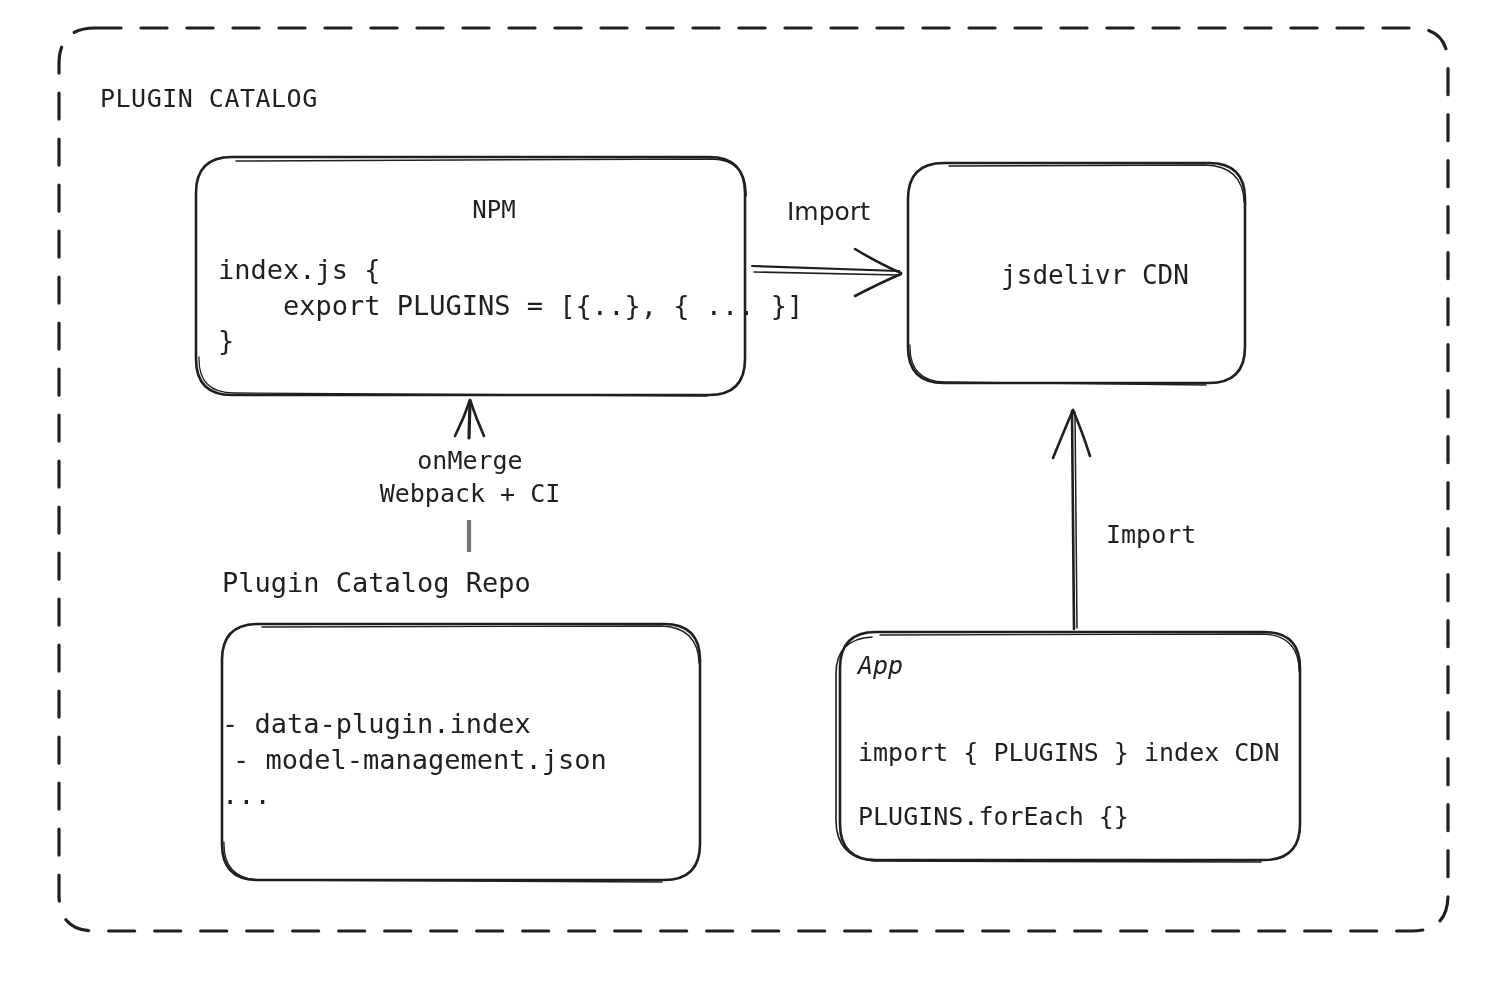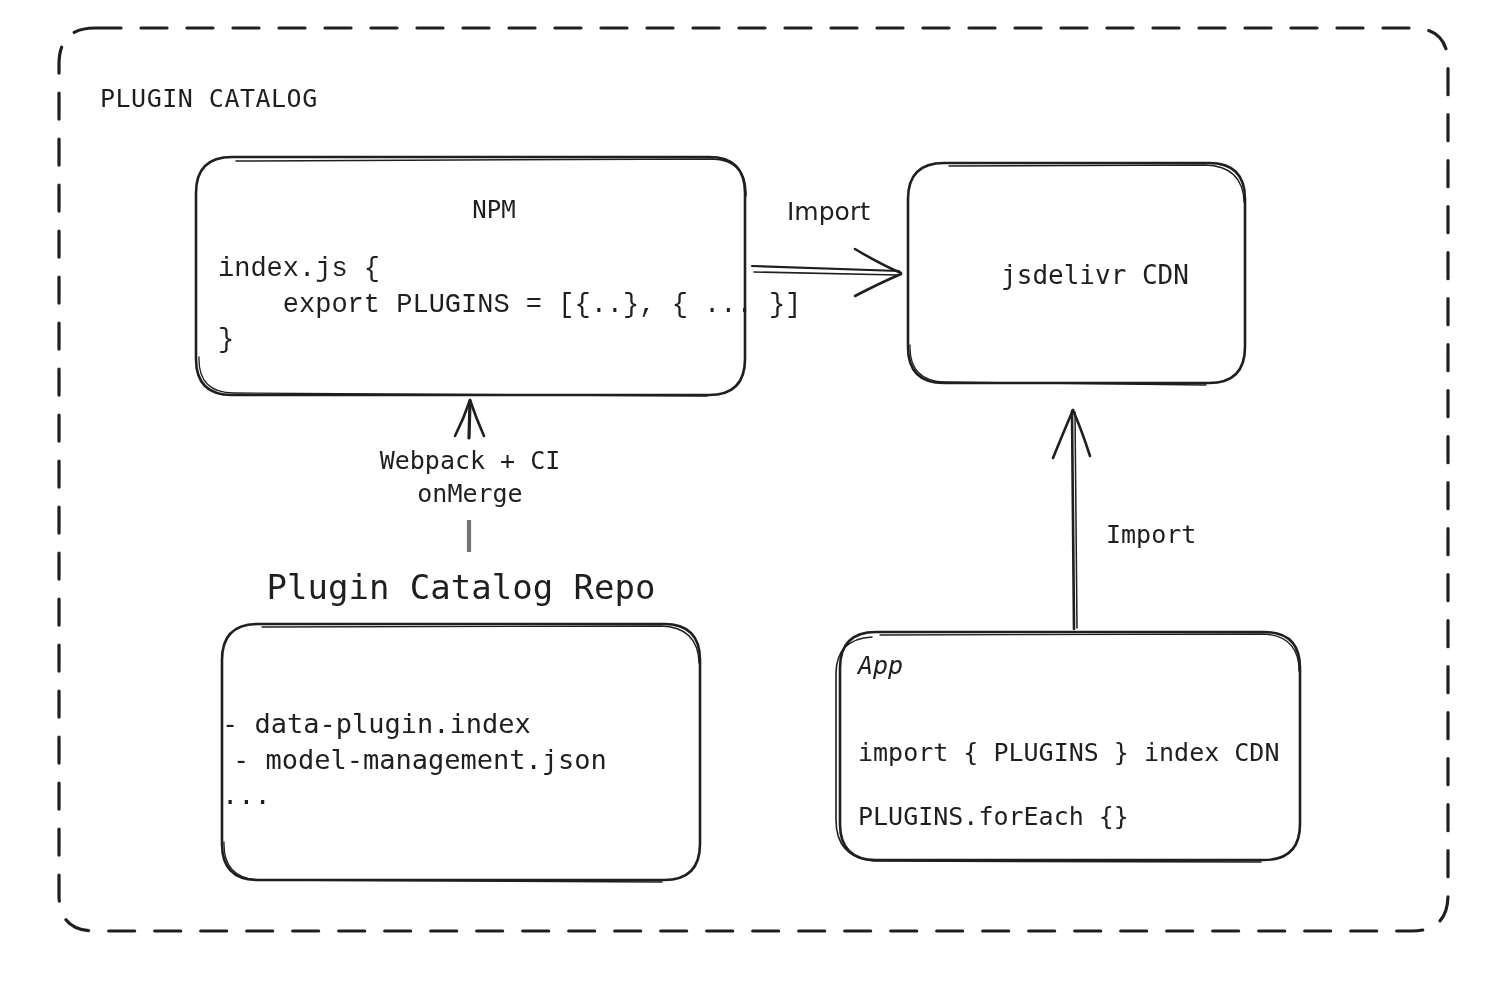--- a/index.html
+++ b/index.html
@@ -88,22 +88,21 @@
     text-align: center;
     font-size: 25px;
     line-height: 1.32;
   }
 
   
   .repo-caption {
     left: 222px;
     top: 565px;
     width: 478px;
-    text-align: center;
-    font-size: 34px;
+    font-size: 27px;
   }
 
   
   .repo-list {
     left: 222px;
     top: 706px;
     font-size: 27px;
     line-height: 1.36;
   }
 
@@ -191,33 +190,33 @@
       <path d="M 1077,628 L 1075,412" fill="none" stroke="#1f1f1f" stroke-width="1.5" stroke-linecap="round"></path>
       <path d="M 1053,458 Q 1064,431 1073,410" fill="none" stroke="#1f1f1f" stroke-width="2.6" stroke-linecap="round"></path>
       <path d="M 1090,456 Q 1082,431 1073,410" fill="none" stroke="#1f1f1f" stroke-width="2.6" stroke-linecap="round"></path>
     </g>
 
   </svg>
 
   <div class="lbl container-title">PLUGIN CATALOG</div>
 
   <div class="lbl npm-title">NPM</div>
-  <div class="npm-code" style="position:absolute;font-family:Liberation Mono, monospace;">
+  <div class="npm-code" style="position:absolute;">
     <div class="lbl" style="position:relative;left:0;top:0;">index.js {</div>
     <div class="lbl" style="position:relative;left:0;top:0;">    export PLUGINS = [{..}, { ... }]</div>
     <div class="lbl" style="position:relative;left:0;top:0;">}</div>
   </div>
 
   <div class="lbl cdn-title">jsdelivr CDN</div>
 
   <div class="lbl cache-label">Import</div>
 
   <div class="webpack-label" style="position:absolute;">
+    <div class="lbl" style="position:relative;left:0;top:0;width:100%;text-align:center;">onMerge</div>
     <div class="lbl" style="position:relative;left:0;top:0;width:100%;text-align:center;">Webpack + CI</div>
-    <div class="lbl" style="position:relative;left:0;top:0;width:100%;text-align:center;">onMerge</div>
   </div>
 
   <div class="lbl repo-caption">Plugin Catalog Repo</div>
 
   <div class="repo-list" style="position:absolute;">
     <div class="lbl" style="position:relative;left:0;top:0;">- data-plugin.index</div>
     <div class="lbl" style="position:relative;left:0;top:0;padding-left:11px;">- model-management.json</div>
     <div class="lbl" style="position:relative;left:0;top:0;">...</div>
   </div>
 

